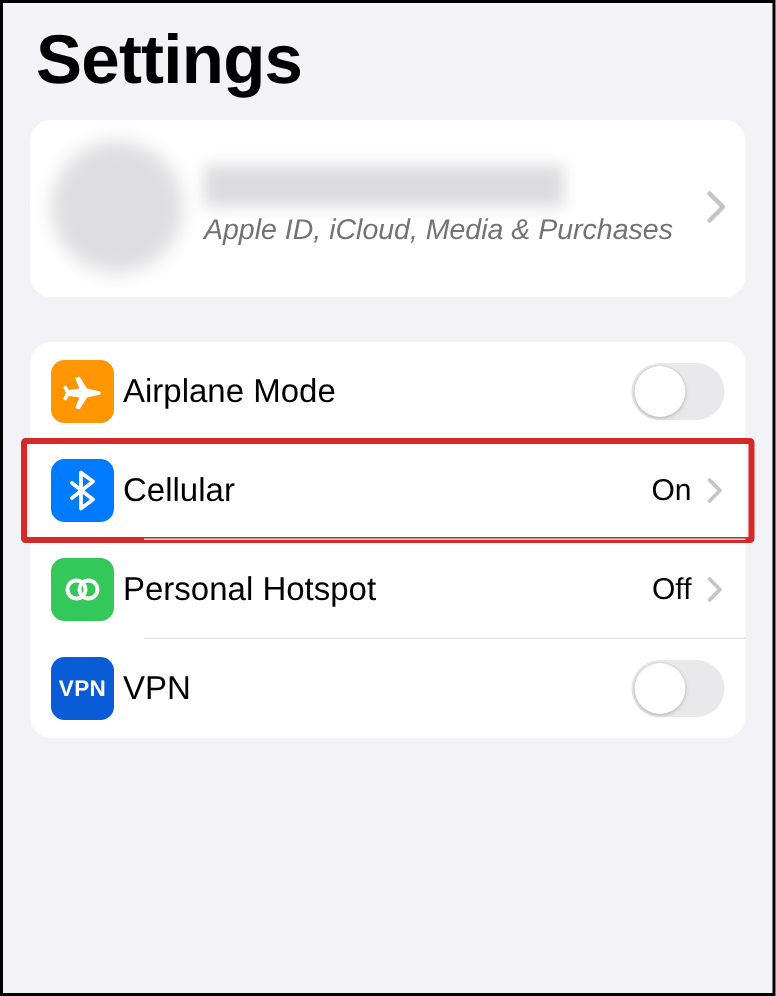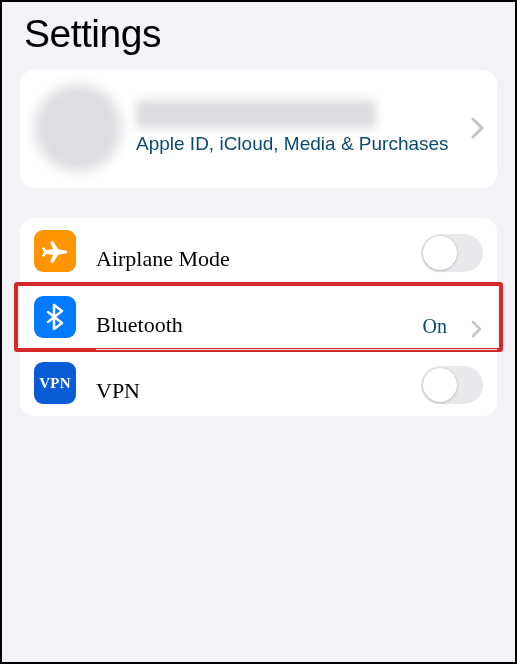--- a/index.html
+++ b/index.html
@@ -5,22 +5,22 @@
     * { box-sizing: border-box; margin: 0; padding: 0; }
     body {
       width: 517px;
       height: 664px;
       background: #f2f2f7;
       font-family: -apple-system, BlinkMacSystemFont, "Segoe UI", Helvetica, Arial, sans-serif;
       border: 2px solid #000;
       overflow: hidden;
     }
     .title {
-      font-size: 39px;
-      font-weight: 400;
+      font-size: 46px;
+      font-weight: 700;
       color: #000;
       padding: 10px 20px 14px 22px;
       letter-spacing: -0.5px;
     }
     .card {
       background: #fff;
       border-radius: 14px;
       margin: 0 18px;
     }
     .profile-card {
@@ -46,36 +46,36 @@
     }
     .profile-name {
       height: 28px;
       width: 240px;
       background: #dcdcde;
       filter: blur(5px);
       border-radius: 3px;
     }
     .profile-sub {
       font-size: 19px;
-      color: #0c4a6e;
+      color: #737373;
       line-height: 1.3;
+      font-style: italic;
     }
     .chevron {
       flex: 0 0 auto;
       color: #c5c5c8;
     }
     .chevron svg { display: block; }
     .list-card { padding: 0; }
     .row {
       display: flex;
-      align-items: flex-end;
+      align-items: center;
       padding: 12px 14px 12px 14px;
       position: relative;
-      gap: 20px;
-      font-family: Liberation Serif, serif;
+      gap: 6px;
     }
     .divider {
       position: absolute;
       left: 76px;
       right: 0;
       bottom: 0;
       height: 1px;
       background: #e3e3e6;
     }
     .icon-box {
@@ -93,21 +93,21 @@
     .ic-green { background: #34c759; }
     .ic-darkblue { background: #0a5bd6; }
     .row-label {
       font-size: 22px;
       color: #000;
       font-weight: 400;
       flex: 1;
     }
     .row-value {
       font-size: 20px;
-      color: #0c4a6e;
+      color: #000000;
       margin-right: 4px;
     }
     .blur-value {
       width: 160px;
       height: 26px;
       background: #e6e6e8;
       filter: blur(5px);
       border-radius: 3px;
       margin-right: 6px;
     }
@@ -174,32 +174,48 @@
     <div class="divider"></div>
   </div>
 
 
   <div class="row highlighted">
     <div class="icon-box ic-blue">
       <svg width="28" height="28" viewBox="0 0 28 28">
           <path d="M13 2 L13 26 L21 20 L7 9 M13 2 L21 8 L7 19" stroke="#fff" stroke-width="2.5" fill="none" stroke-linejoin="round" stroke-linecap="round"></path>
         </svg>
     </div>
-    <span class="row-label">Bluetooth</span>
+    <span class="row-label">Cellular</span>
     <span class="row-value">On</span>
     <span class="chevron">
       <svg width="12" height="18" viewBox="0 0 12 18">
           <path d="M2 2 L9 9 L2 16" stroke="#c5c5c8" stroke-width="2.5" fill="none" stroke-linecap="round" stroke-linejoin="round"></path>
         </svg>
     </span>
     <div class="highlight-box"></div>
     <div class="divider"></div>
   </div>
 
 
+  <div class="row">
+    <div class="icon-box ic-green">
+      <svg width="28" height="28" viewBox="0 0 28 28">
+        <circle cx="10" cy="14" r="6" stroke="#fff" stroke-width="2.6" fill="none"></circle>
+        <circle cx="18" cy="14" r="6" stroke="#fff" stroke-width="2.6" fill="none"></circle>
+      </svg>
+    </div>
+    <span class="row-label">Personal Hotspot</span>
+    <span class="row-value">Off</span>
+    <span class="chevron">
+      <svg width="12" height="18" viewBox="0 0 12 18">
+          <path d="M2 2 L9 9 L2 16" stroke="#c5c5c8" stroke-width="2.5" fill="none" stroke-linecap="round" stroke-linejoin="round"></path>
+        </svg>
+    </span>
+    <div class="divider"></div>
+  </div>
 
   <div class="row">
     <div class="icon-box ic-darkblue" style="color:#fff;font-weight:700;font-size:15px;letter-spacing:0.3px;">VPN</div>
     <span class="row-label">VPN</span>
     <div class="switch">
         <div class="knob"></div>
       </div>
   </div>
 
 </div>

